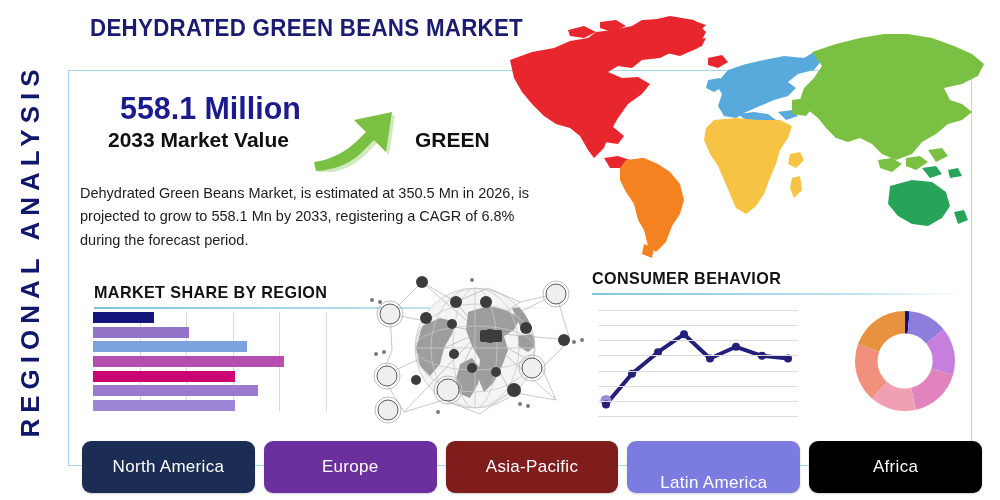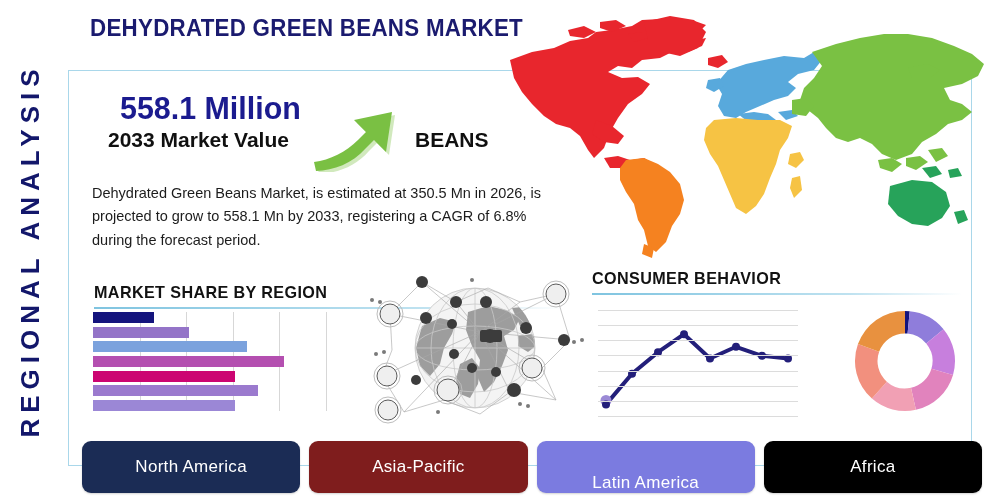--- a/index.html
+++ b/index.html
@@ -65,21 +65,21 @@
     white-space:nowrap;
   }
   .cagr-sub{
     position:absolute;left:307px;top:38px;
     font-size:21px;font-weight:bold;color:#101010;white-space:nowrap;
   }
   .arrow{position:absolute;left:200px;top:-8px;width:100px;height:90px;}
 
   
   .desc{
-    position:absolute;left:92px;top:182px;width:470px;
+    position:absolute;left:80px;top:182px;width:470px;
     font-size:14.5px;line-height:1.62;color:#1c1c1c;
   }
 
   
   .sec-head{position:absolute;}
   .sec-head .txt{
     font-size:17px;font-weight:bold;color:#121212;letter-spacing:.4px;
     font-family:"Liberation Sans Narrow","Liberation Sans",sans-serif;
     transform:scaleX(.95);transform-origin:left center;white-space:nowrap;
     display:block;
@@ -179,21 +179,21 @@
 
   <div class="kpi">
     <div class="kpi-value">558.1 Million</div>
     <div class="kpi-sub">2033 Market Value</div>
     <div class="arrow">
       <svg viewBox="0 0 100 90" width="100" height="90" xmlns="http://www.w3.org/2000/svg">
         <path d="M6,80 C22,78 38,70 50,58 L58,50 L46,38 L84,30 L78,70 L66,58 L58,66 C44,82 26,88 8,89 Z" fill="#7ac043" transform="translate(3,3)" opacity="0.35"></path>
         <path d="M6,80 C22,78 38,70 50,58 L58,50 L46,38 L84,30 L78,70 L66,58 L58,66 C44,82 26,88 8,89 Z" fill="#7ac043"></path>
       </svg>
     </div>
-    <div class="cagr-sub">BEANS</div>
+    <div class="cagr-sub">GREEN</div>
   </div>
 
   <div class="desc">Dehydrated Green Beans Market, is estimated at 350.5 Mn in 2026, is projected to grow to 558.1 Mn by 2033, registering a CAGR of 6.8% during the forecast period.</div>
 
   <div class="sec-head" id="head-market">
     <span class="txt">MARKET SHARE BY REGION</span>
     <div class="rule"></div>
   </div>
 
   <div class="barchart">
@@ -341,20 +341,23 @@
         <path d="M19.934406733817397 90.50555348152297 A50 50 0 0 1 5.955961552288727 36.06310398773543 L27.125778853758796 43.68470719325448 A27.500000000000004 27.500000000000004 0 0 0 34.81392370359957 73.62805441483764 Z" fill="#f2907e"></path>
         <path d="M5.955961552288727 36.06310398773543 A50 50 0 0 1 52.99999999999999 3 L52.99999999999999 25.499999999999996 A27.500000000000004 27.500000000000004 0 0 0 27.125778853758796 43.68470719325448 Z" fill="#e8913f"></path>
       </svg>
   </div>
 
   <div class="region-connector"></div>
   <div class="regions" id="regions">
       <div class="region-btn" style="background: rgb(27, 44, 85);">
         <span>North America</span>
       </div>
+      <div class="region-btn" style="background: rgb(107, 47, 158);">
+        <span>Europe</span>
+      </div>
       <div class="region-btn" style="background: #7f1d1d; text-align: right;">
         <span>Asia-Pacific</span>
       </div>
       <div class="region-btn" style="background: rgb(123, 123, 224); align-items: flex-end;">
         <span>Latin America</span>
       </div>
       <div class="region-btn" style="background: #000000;">
         <span>Africa</span>
       </div>
     </div>

